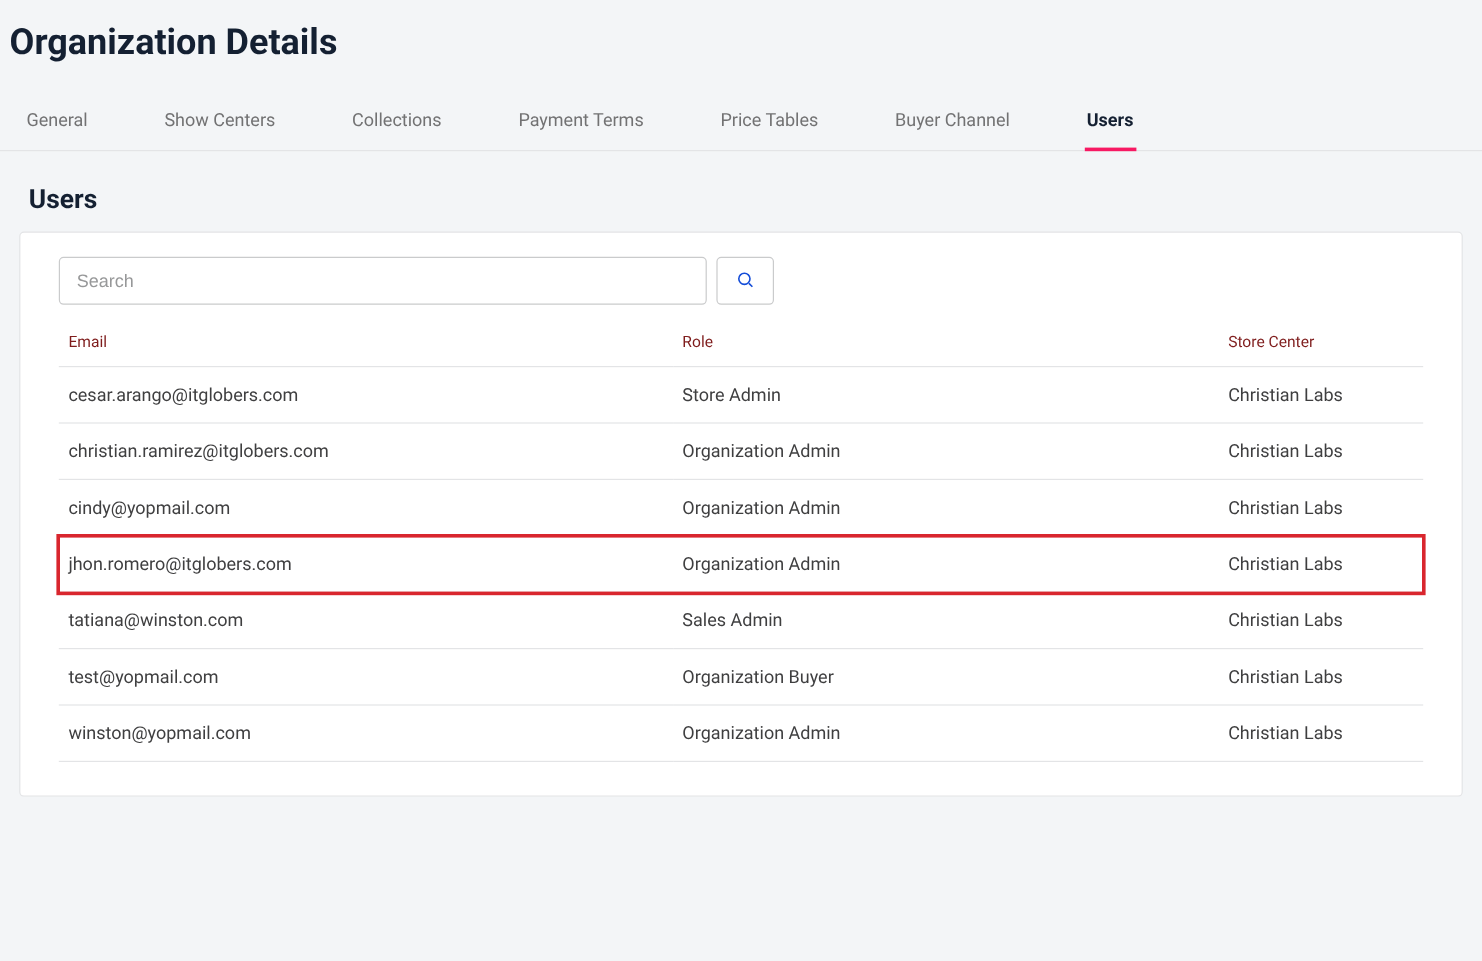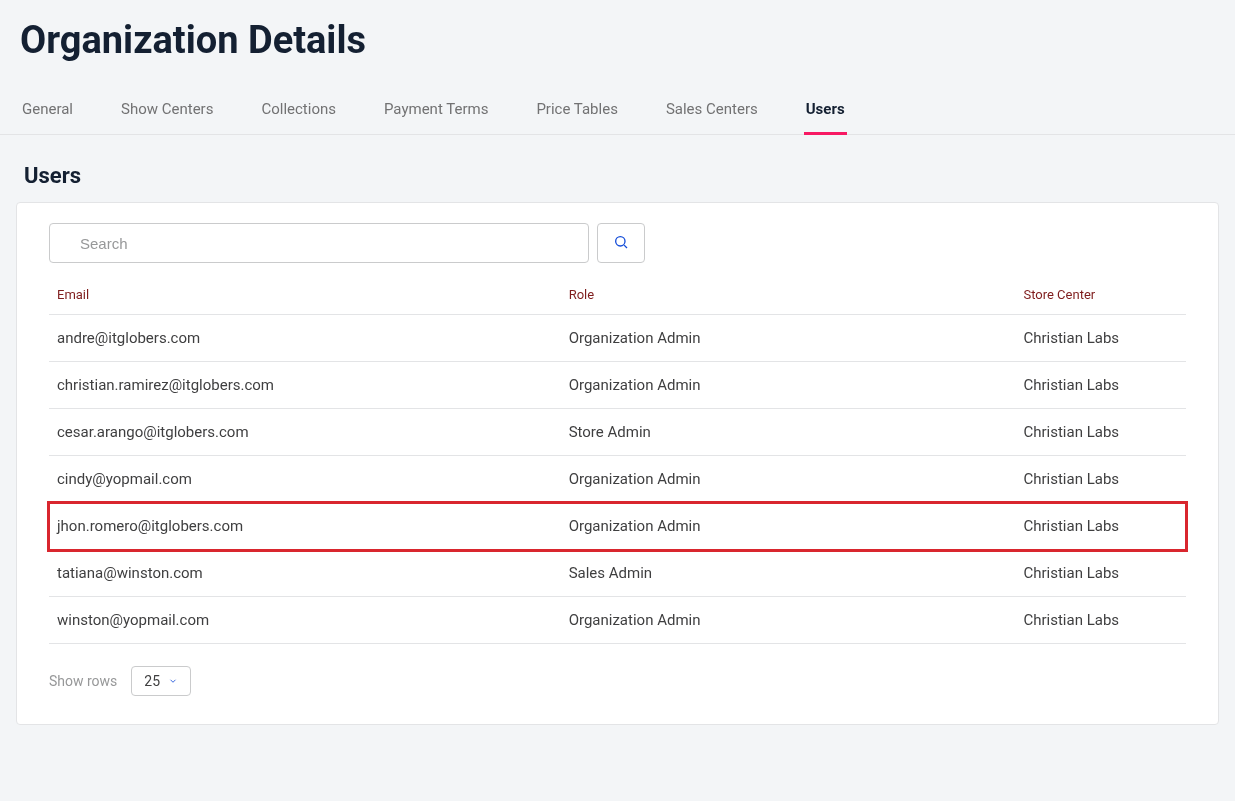--- a/index.html
+++ b/index.html
@@ -4,31 +4,31 @@
   <style>
     * { box-sizing: border-box; margin: 0; padding: 0; }
     body {
       background: #f3f5f7;
       font-family: -apple-system, BlinkMacSystemFont, "Segoe UI", Roboto, Helvetica, Arial, sans-serif;
       color: #142032;
       width: 1235px;
       padding: 0;
     }
     .page-title {
-      font-size: 38px;
+      font-size: 30px;
       font-weight: 700;
       color: #142032;
-      padding: 18px 0 18px 20px;
+      padding: 18px 0 18px 8px;
     }
     .tabs {
       display: flex;
       border-bottom: 1px solid #e3e4e6;
       padding: 0 20px;
       margin-top: 10px;
-      gap: 44px;
+      gap: 60px;
     }
     .tab {
       padding: 10px 2px 14px 2px;
       font-size: 15px;
       color: #727273;
       cursor: pointer;
       border-bottom: 3px solid transparent;
       margin-bottom: -1px;
     }
     .tab.active {
@@ -52,21 +52,21 @@
     .search-row {
       display: flex;
       align-items: stretch;
       margin-bottom: 14px;
     }
     .search-input {
       width: 540px;
       height: 40px;
       border: 1px solid #cacbcc;
       border-radius: 4px;
-      padding: 0 30px;
+      padding: 0 14px;
       font-size: 15px;
       color: #0f172a;
       outline: none;
     }
     .search-input::placeholder { color: #979899; }
     .search-btn {
       width: 48px;
       height: 40px;
       margin-left: 8px;
       border: 1px solid #cacbcc;
@@ -130,21 +130,21 @@
 <body>
 
 <h1 class="page-title">Organization Details</h1>
 
 <nav class="tabs" id="tabs-nav">
     <div class="tab">General</div>
     <div class="tab">Show Centers</div>
     <div class="tab">Collections</div>
     <div class="tab">Payment Terms</div>
     <div class="tab">Price Tables</div>
-    <div class="tab">Sales Centers</div>
+    <div class="tab">Buyer Channel</div>
     <div class="tab active">Users</div>
   </nav>
 
 <h2 class="section-title">Users</h2>
 
 <div class="card">
   <div class="search-row">
     <input class="search-input" type="text" placeholder="Search" style="">
     <button class="search-btn">
       <span>
@@ -159,61 +159,50 @@
   <table>
     <thead>
       <tr>
         <th class="col-email">Email</th>
         <th class="col-role">Role</th>
         <th class="col-cc">Store Center</th>
       </tr>
     </thead>
     <tbody id="users-tbody">
         <tr>
-          <td>andre@itglobers.com</td>
-          <td>Organization Admin</td>
-          <td>Christian Labs</td>
-        </tr>
-        <tr>
-          <td>christian.ramirez@itglobers.com</td>
-          <td>Organization Admin</td>
-          <td>Christian Labs</td>
-        </tr>
-        <tr>
           <td>cesar.arango@itglobers.com</td>
           <td>Store Admin</td>
           <td>Christian Labs</td>
         </tr>
         <tr>
+          <td>christian.ramirez@itglobers.com</td>
+          <td>Organization Admin</td>
+          <td>Christian Labs</td>
+        </tr>
+        <tr>
           <td>cindy@yopmail.com</td>
           <td>Organization Admin</td>
           <td>Christian Labs</td>
         </tr>
         <tr class="highlight">
           <td>jhon.romero@itglobers.com</td>
           <td>Organization Admin</td>
           <td>Christian Labs</td>
         </tr>
         <tr>
           <td>tatiana@winston.com</td>
           <td>Sales Admin</td>
           <td>Christian Labs</td>
         </tr>
         <tr>
+          <td>test@yopmail.com</td>
+          <td>Organization Buyer</td>
+          <td>Christian Labs</td>
+        </tr>
+        <tr>
           <td>winston@yopmail.com</td>
           <td>Organization Admin</td>
           <td>Christian Labs</td>
         </tr>
       </tbody>
   </table>
 
-  <div class="pager">
-    <span class="pager-label">Show rows</span>
-    <div class="page-select">
-      <span>25</span>
-      <span>
-        <svg viewBox="0 0 24 24">
-            <polyline points="6 9 12 15 18 9"></polyline>
-          </svg>
-      </span>
-    </div>
-  </div>
 </div>
 
 </body></html>

